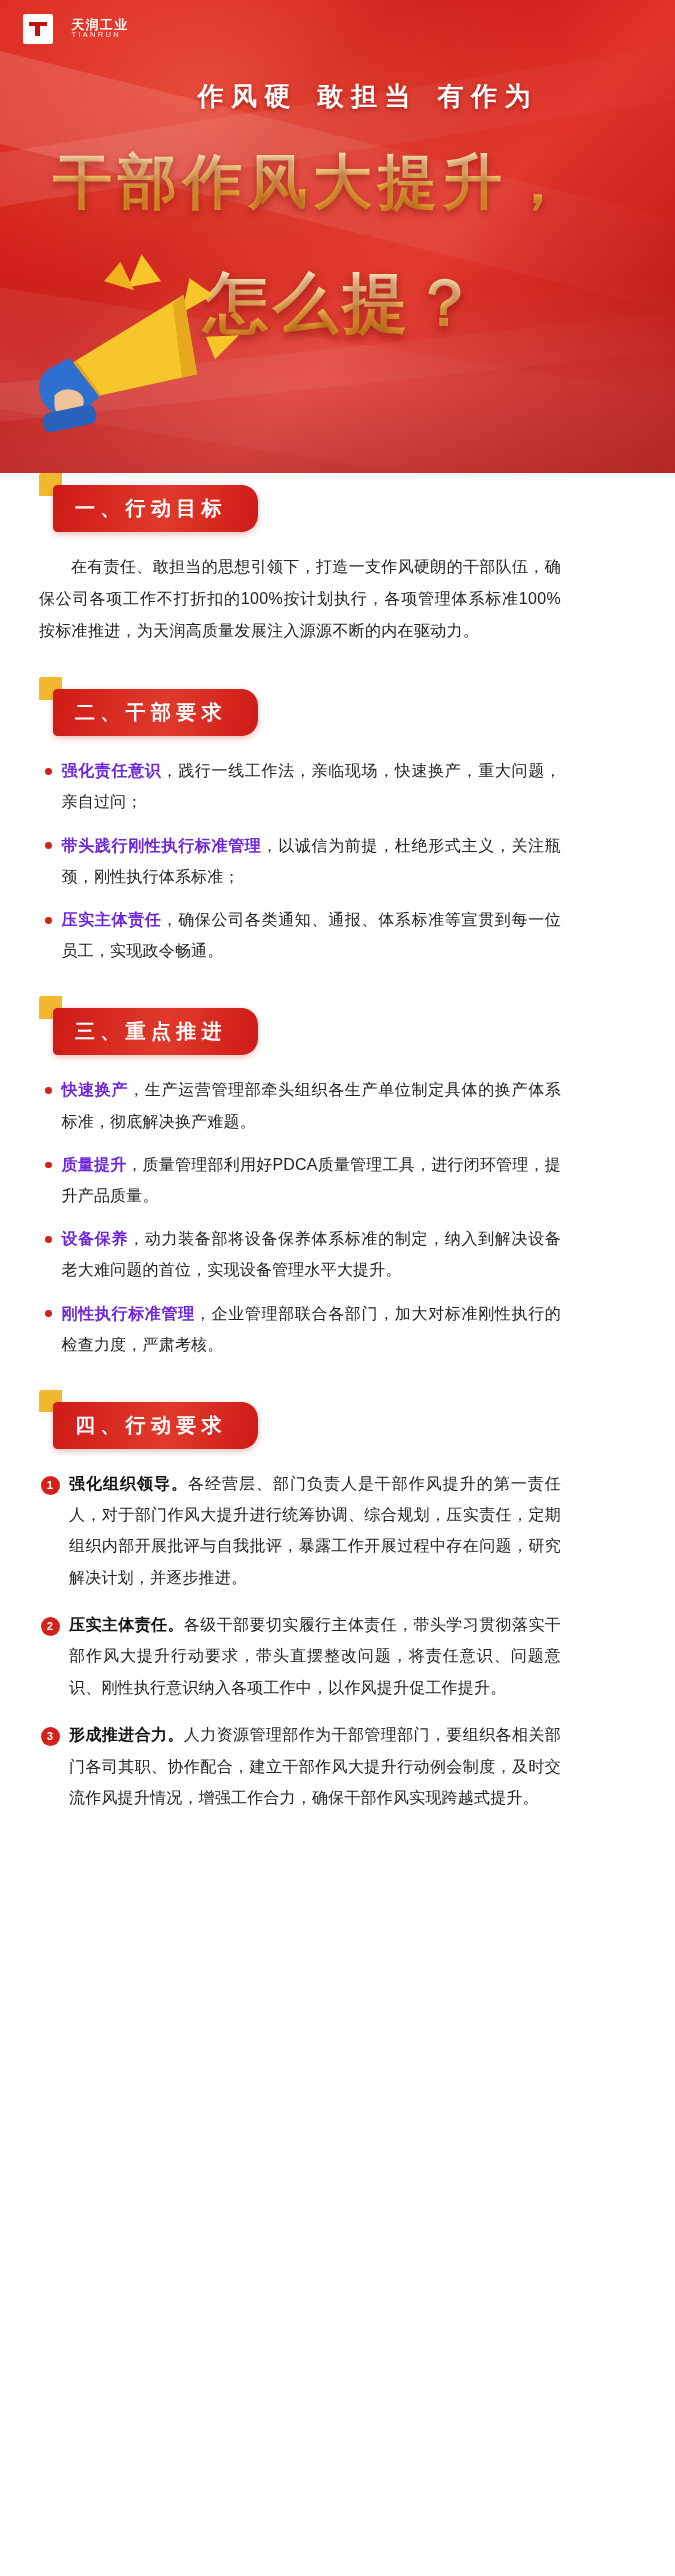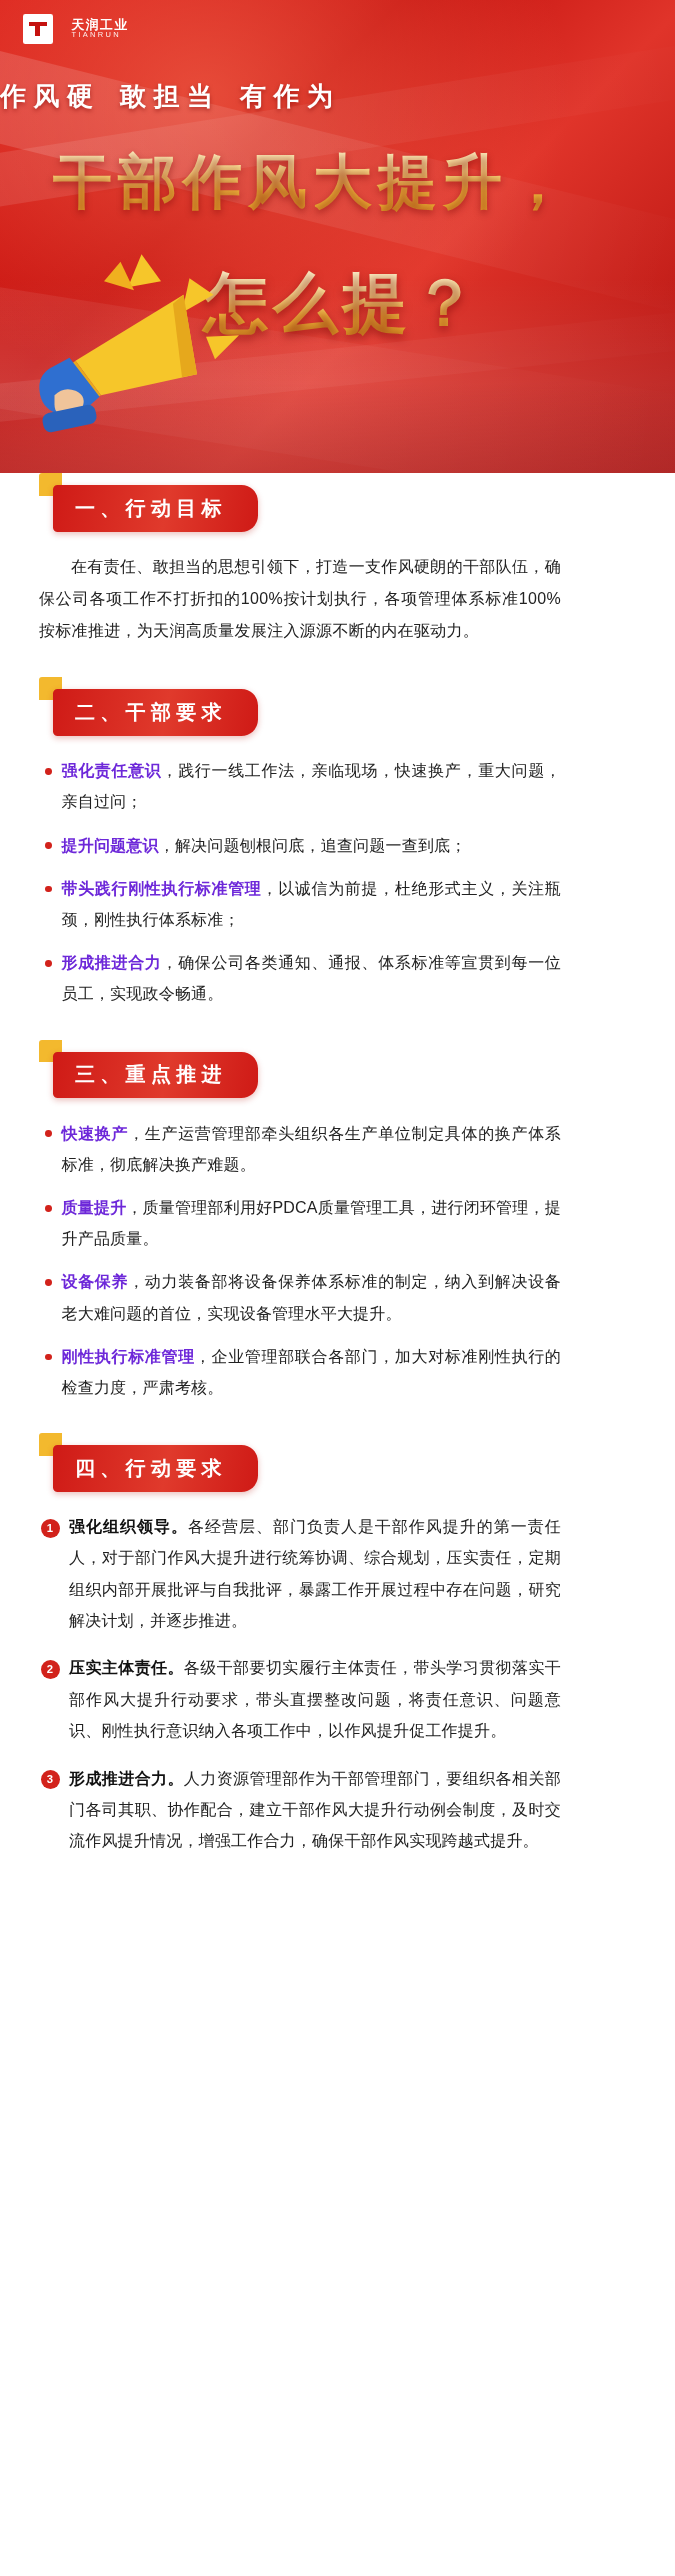--- a/index.html
+++ b/index.html
@@ -71,21 +71,21 @@
     left: 12.8px; top: 8.3px;
     width: 4.5px; height: 14.3px;
     background: #c5120f;
   }
   .logo-text { color: #fff; line-height: 1.05; }
   .logo-cn { font-size: 12.8px; letter-spacing: 1.5px; font-weight: bold; }
   .logo-en { font-size: 7.5px; letter-spacing: 2.3px; opacity: .92; }
 
   .hero-sub {
     position: absolute; left: 0; top: 79px; width: 538px;
-    text-align: left;
+    text-align: right;
     color: #ffffff;
     font-size: 26px;
     font-weight: bold;
     letter-spacing: 7.5px;
     text-shadow: 0 1.5px 4.5px rgba(120,0,0,.55);
     font-family: "DejaVu Sans", sans-serif;
   }
   .hero-sub .sep { display:inline-block; width: 19.5px; }
 
   .hero-title {
@@ -275,23 +275,22 @@
       <p class="para">在有责任、敢担当的思想引领下，打造一支作风硬朗的干部队伍，确保公司各项工作不打折扣的100%按计划执行，各项管理体系标准100%按标准推进，为天润高质量发展注入源源不断的内在驱动力。</p>
     </div>
 
     <div class="section">
       <div class="sec-head-wrap">
         <div class="sec-corner"></div>
         <div class="sec-head">二、干部要求</div>
       </div>
       <ul class="bullet-list">
         <li class="bullet-item"><b>强化责任意识</b><span>，践行一线工作法，亲临现场，快速换产，重大问题，亲自过问；</span></li>
-        <li class="bullet-item"><b>提升问题意识</b><span>，解决问题刨根问底，追查问题一查到底；</span></li>
         <li class="bullet-item"><b>带头践行刚性执行标准管理</b><span>，以诚信为前提，杜绝形式主义，关注瓶颈，刚性执行体系标准；</span></li>
-        <li class="bullet-item"><b>形成推进合力</b><span>，确保公司各类通知、通报、体系标准等宣贯到每一位员工，实现政令畅通。</span></li>
+        <li class="bullet-item"><b>压实主体责任</b><span>，确保公司各类通知、通报、体系标准等宣贯到每一位员工，实现政令畅通。</span></li>
       </ul>
     </div>
 
     <div class="section">
       <div class="sec-head-wrap">
         <div class="sec-corner"></div>
         <div class="sec-head">三、重点推进</div>
       </div>
       <ul class="bullet-list">
         <li class="bullet-item"><b>快速换产</b><span>，生产运营管理部牵头组织各生产单位制定具体的换产体系标准，彻底解决换产难题。</span></li>

